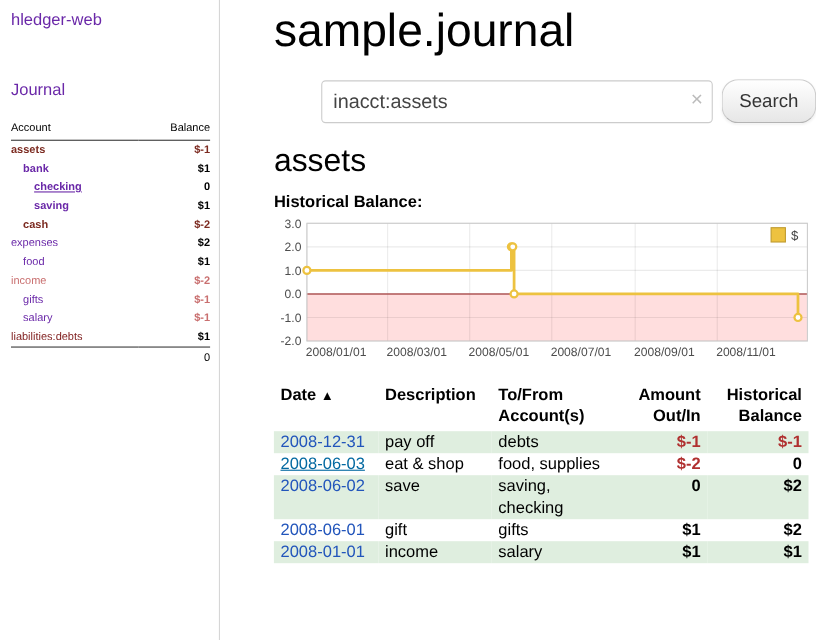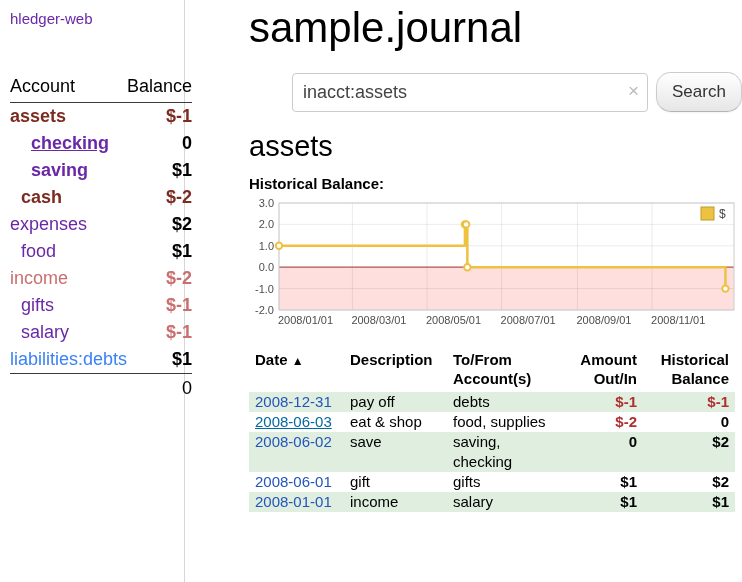--- a/index.html
+++ b/index.html
@@ -3,25 +3,25 @@
 <meta charset="utf-8">
 <style>
   * { margin:0; padding:0; box-sizing:border-box; }
   html,body { width:742px; height:582px; overflow:hidden; background:#fff;
     font-family:"Liberation Sans","DejaVu Sans",sans-serif; color:#000; }
   a { text-decoration:none; cursor:pointer; }
 
   .app { position:relative; width:742px; height:582px; }
 
   
-  .sidebar { position:absolute; left:0; top:0; width:185px; height:582px;
+  .sidebar { position:absolute; left:0; top:0; width:200px; height:582px;
     border-right:1px solid #d6d6d6; padding:10px 8px 0 10px; }
   .app-title { display:block; font-size:15px; margin-bottom:46px; }
   .journal-link { display:block; font-size:15px; margin-bottom:18px; }
-  table.accounts { width:100%; border-collapse:collapse; font-size:18px; }
+  table.accounts { width:100%; border-collapse:collapse; font-size:10px; }
   .accounts th { text-align:left; font-weight:400; padding:3px 0 5px;
     border-bottom:1px solid #3a3a3a; }
   .accounts th.bal { text-align:right; }
   .accounts td { padding:3px 0; white-space:nowrap; }
   .accounts td.bal { text-align:right; font-weight:700; }
   .accounts td.acct.ind-1 { padding-left:11px; }
   .accounts td.acct.ind-2 { padding-left:21px; }
   .accounts td.acct.bold a { font-weight:700; }
   .accounts tfoot td { border-top:1px solid #3a3a3a; padding-top:4px; }
 
@@ -58,33 +58,38 @@
   .register .col-amt  { width:83px; }
   .sort-icon { font-size:12px; }
 </style>
 </head>
 <body>
 
 <div class="app">
 
   <aside class="sidebar">
     <a class="app-title" style="color: rgb(106, 40, 168);">hledger-web</a>
+    <a class="journal-link" style="color: rgb(106, 40, 168);">Journal</a>
     <table class="accounts">
       <thead>
         <tr>
           <th class="acct">Account</th>
           <th class="bal">Balance</th>
         </tr>
       </thead>
       <tbody id="accounts-body">
           <tr>
             <td class="acct ind-0 bold"><a style="color: rgb(124, 43, 33);">assets</a></td>
             <td class="bal" style="color: rgb(124, 43, 33);">$-1</td>
           </tr>
           <tr>
+            <td class="acct ind-1 bold"><a style="color: rgb(106, 40, 168);">bank</a></td>
+            <td class="bal" style="color: rgb(0, 0, 0);">$1</td>
+          </tr>
+          <tr>
             <td class="acct ind-2 bold"><a style="color: rgb(106, 40, 168); text-decoration: underline;">checking</a></td>
             <td class="bal" style="color: rgb(0, 0, 0);">0</td>
           </tr>
           <tr>
             <td class="acct ind-2 bold"><a style="color: rgb(106, 40, 168);">saving</a></td>
             <td class="bal" style="color: rgb(0, 0, 0);">$1</td>
           </tr>
           <tr>
             <td class="acct ind-1 bold"><a style="color: rgb(124, 43, 33);">cash</a></td>
             <td class="bal" style="color: rgb(124, 43, 33);">$-2</td>
@@ -103,21 +108,21 @@
           </tr>
           <tr>
             <td class="acct ind-1"><a style="color: rgb(106, 40, 168);">gifts</a></td>
             <td class="bal" style="color: rgb(201, 111, 111);">$-1</td>
           </tr>
           <tr>
             <td class="acct ind-1"><a style="color: rgb(106, 40, 168);">salary</a></td>
             <td class="bal" style="color: rgb(201, 111, 111);">$-1</td>
           </tr>
           <tr>
-            <td class="acct ind-0"><a style="color: #3b82f6;">liabilities:debts</a></td>
+            <td class="acct ind-0"><a style="color: #7f1d1d;">liabilities:debts</a></td>
             <td class="bal" style="color: rgb(0, 0, 0);">$1</td>
           </tr>
         </tbody>
       <tfoot>
         <tr class="total-row">
           <td class="acct"></td>
           <td class="bal" style="font-weight:400">0</td>
         </tr>
       </tfoot>
     </table>

